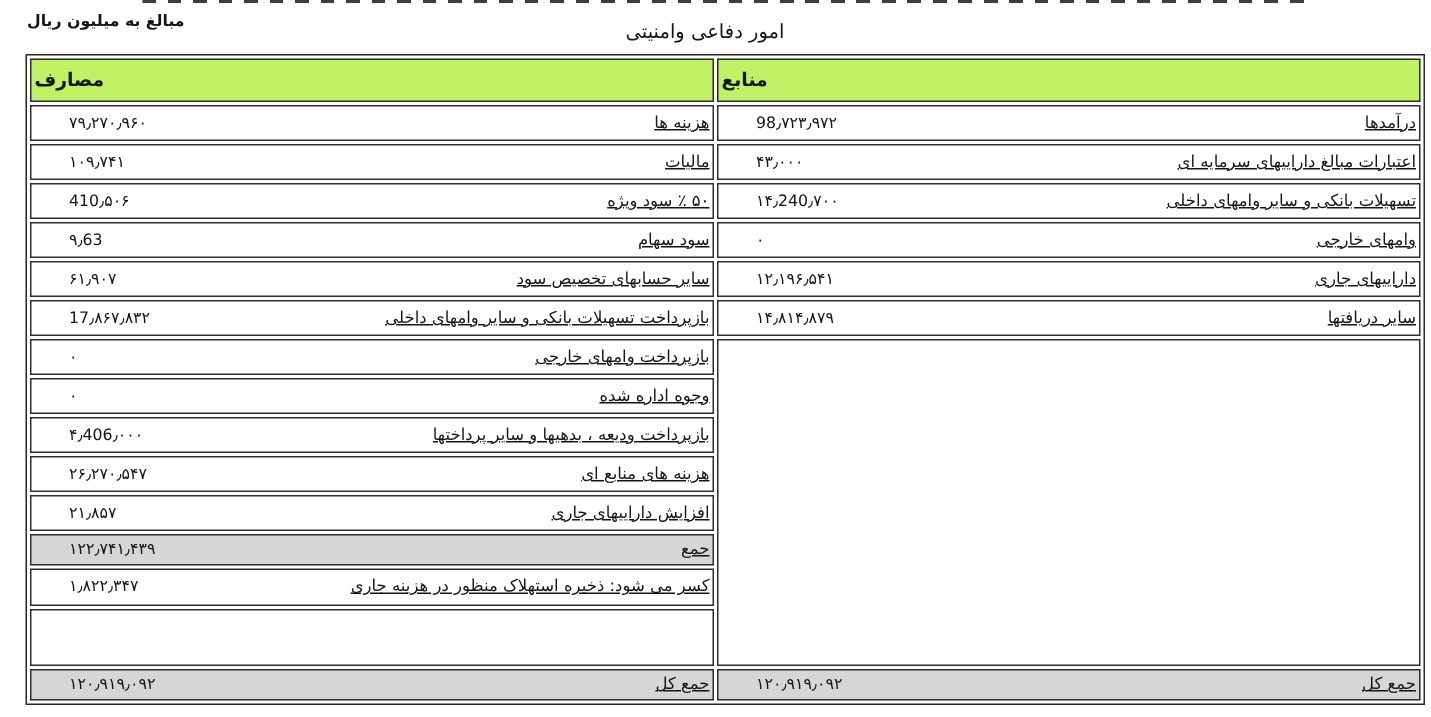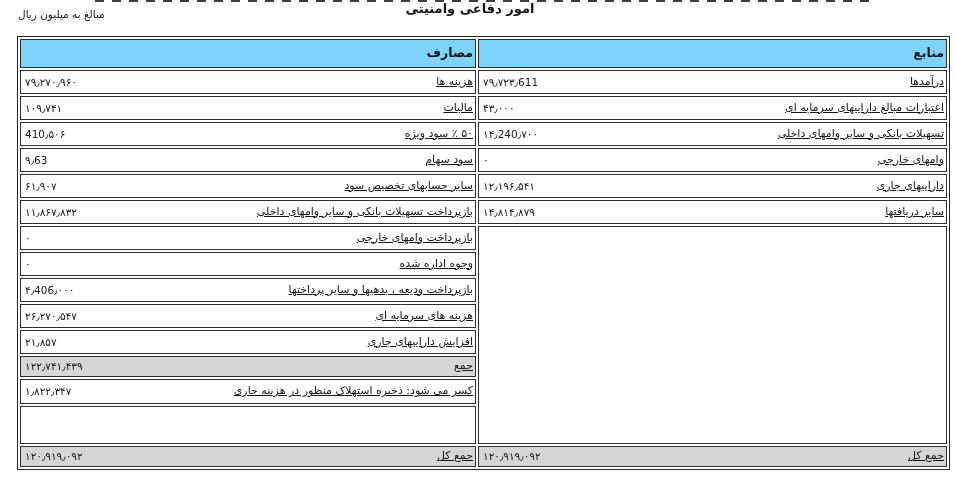--- a/index.html
+++ b/index.html
@@ -7,46 +7,46 @@
     width:954px;height:478px;position:relative;overflow:hidden;
     font-family:"DejaVu Sans", sans-serif;color:#151515;
   }
   
   .clipped-strip{
     position:absolute;top:0;left:95px;width:778px;height:2px;
     background:repeating-linear-gradient(90deg,#3d3d3d 0 9px,transparent 9px 17px);
   }
   .note{
     position:absolute;top:8px;left:18px;direction:rtl;
-    font-size:10.5px;font-weight:normal;white-space:nowrap;
+    font-size:10.5px;font-weight:bold;white-space:nowrap;
   }
   .title{
-    position:absolute;top:1px;left:0;width:940px;text-align:center;direction:rtl;
-    font-size:13px;font-weight:bold;
+    position:absolute;top:14px;left:0;width:940px;text-align:center;direction:rtl;
+    font-size:13px;font-weight:normal;
   }
   table.report{
     position:absolute;top:36px;left:17px;width:933px;
     direction:rtl;table-layout:fixed;
     border-collapse:separate;border-spacing:2px;
     border:1px solid #262626;
   }
   td{
     border:1px solid #2e2e2e;background:#fff;
     padding:0 2px;vertical-align:middle;
     font-size:11px;line-height:1.15;overflow:hidden;
   }
-  td.hdr{height:27px;text-align:right;font-weight:bold;font-size:12.5px;background:#7dd3fc;}
+  td.hdr{height:27px;text-align:left;font-weight:bold;font-size:12.5px;background:#bef264;}
   td.r{height:22px;}
   td.sub{height:19px;background:#d6d6d6;}
   td.ded{height:23px;}
   td.blank{height:36px;}
   td.tot{height:19px;background:#d6d6d6;}
   .cell{display:flex;justify-content:space-between;align-items:center;width:100%;}
   .label{white-space:nowrap;text-decoration:underline;}
-  .value{direction:ltr;font-size:10.5px;white-space:nowrap;padding-left:2px;}
+  .value{direction:ltr;font-size:10.5px;white-space:nowrap;padding-left:2px;margin-left:21px;}
 </style>
 </head>
 <body>
 
 <div class="clipped-strip"></div>
 
 <div class="note">مبالغ به میلیون ریال</div>
 <div class="title">امور دفاعی وامنیتی</div>
 
 <table class="report">
@@ -58,21 +58,21 @@
   <tbody>
       <tr>
     <td class="hdr">منابع</td>
     <td class="hdr">مصارف</td>
   </tr>
 
   <tr>
     <td class="r">
           <div class="cell">
       <span class="label">درآمدها</span>
-      <span class="value">۷۹٫۷۲۳٫611</span>
+      <span class="value">98٫۷۲۳٫۹۷۲</span>
           </div>
         </td>
     <td class="r">
           <div class="cell">
       <span class="label">هزینه ها</span>
       <span class="value">۷۹٫۲۷۰٫۹۶۰</span>
           </div>
         </td>
   </tr>
 
@@ -139,21 +139,21 @@
   <tr>
     <td class="r">
           <div class="cell">
       <span class="label">سایر دریافتها</span>
       <span class="value">۱۴٫۸۱۴٫۸۷۹</span>
           </div>
         </td>
     <td class="r">
           <div class="cell">
       <span class="label">بازپرداخت تسهیلات بانکی و سایر وامهای داخلی</span>
-      <span class="value">۱۱٫۸۶۷٫۸۳۲</span>
+      <span class="value">17٫۸۶۷٫۸۳۲</span>
           </div>
         </td>
   </tr>
 
   <tr>
     <td class="blankbig" rowspan="8"></td>
     <td class="r">
           <div class="cell">
       <span class="label">بازپرداخت وامهای خارجی</span>
       <span class="value">۰</span>
@@ -175,21 +175,21 @@
           <div class="cell">
       <span class="label">بازپرداخت ودیعه ، بدهیها و سایر پرداختها</span>
       <span class="value">۴٫406٫۰۰۰</span>
           </div>
         </td>
   </tr>
 
   <tr>
     <td class="r">
           <div class="cell">
-      <span class="label">هزینه های سرمایه ای</span>
+      <span class="label">هزینه های منابع ای</span>
       <span class="value">۲۶٫۲۷۰٫۵۴۷</span>
           </div>
         </td>
   </tr>
 
   <tr>
     <td class="r">
           <div class="cell">
       <span class="label">افزایش داراییهای جاری</span>
       <span class="value">۲۱٫۸۵۷</span>

